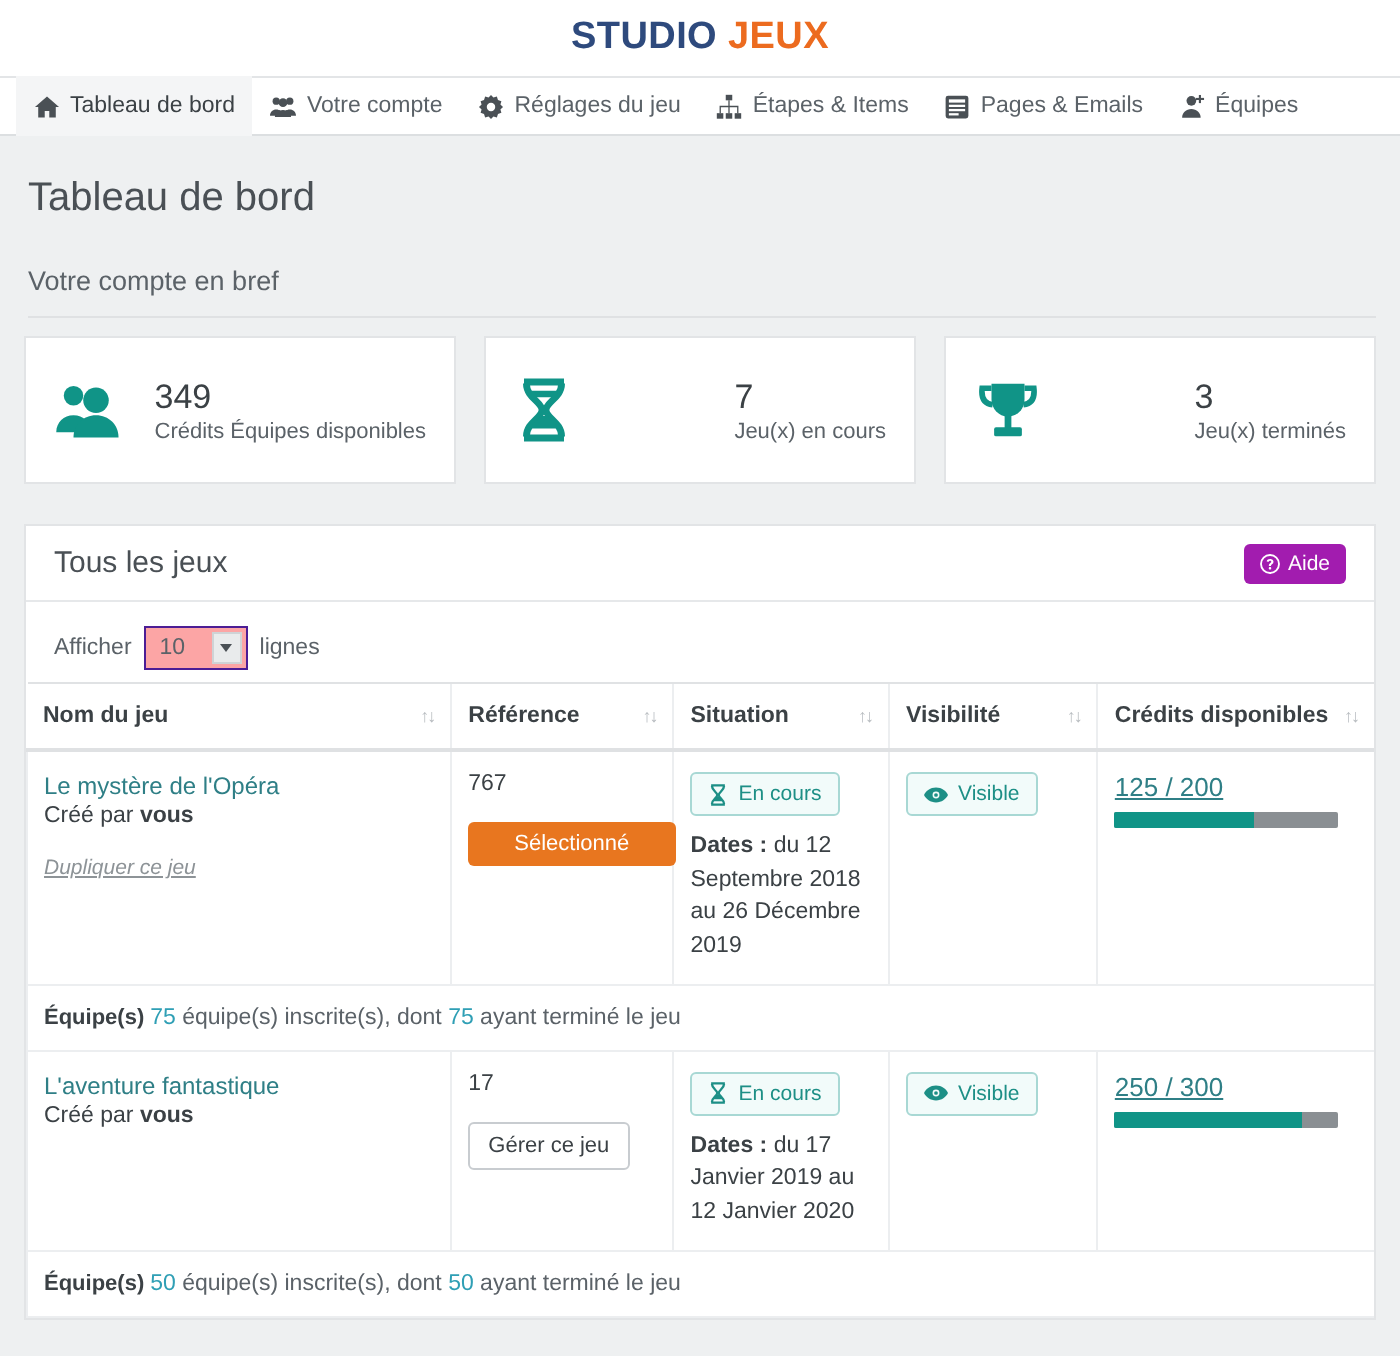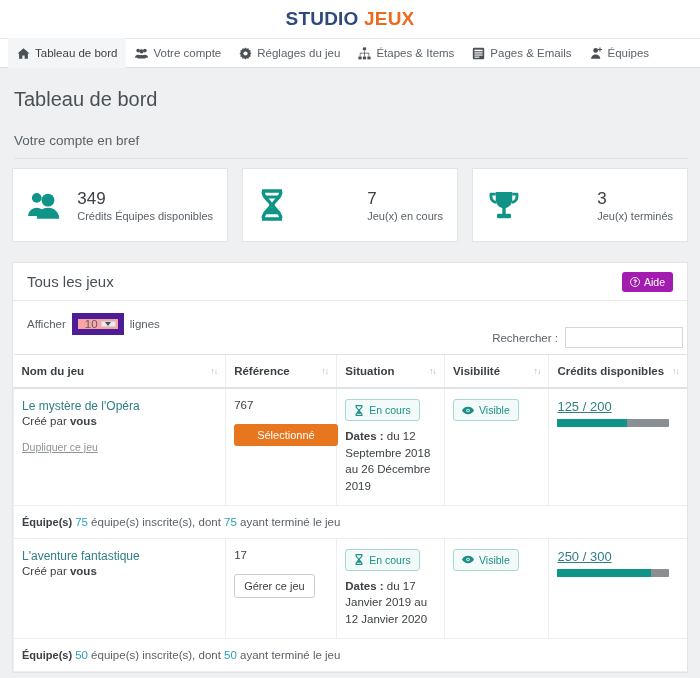--- a/index.html
+++ b/index.html
@@ -81,26 +81,26 @@
     background:#a21caf; color:#fff; border:none;
     font-size:10.5px; border-radius:3px;
     padding:4px 8px; display:inline-flex; align-items:center; gap:4px;
     cursor:pointer; font-family:inherit;
   }
   .btn-help svg{ display:block; }
 
   
   .controls{
     display:flex; align-items:flex-start; justify-content:space-between;
-    padding:12px 4px 6px 14px;
+    padding:12px 32px 6px 14px;
   }
   .ctl-left{ display:flex; align-items:center; gap:6px; font-size:11.5px; color:#5b6268; }
   .sel{
     position:relative; width:52px; height:22px;
-    border:6px solid #4c1d95; background:#fca5a5;
+    border:1px solid #4c1d95; background:#fca5a5;
     font-size:11.5px; color:#5b6268;
     display:flex; align-items:center; padding-left:7px;
     cursor:pointer;
   }
   .sel-arrow{
     position:absolute; right:2px; top:2px; bottom:2px; width:15px;
     background:#e9ebec; border:1px solid #cfd3d6;
     display:flex; align-items:center; justify-content:center;
   }
   .sel-arrow i{
@@ -137,21 +137,21 @@
   .c2{ width:16.5%; }
   .c3{ width:16%; }
   .c4{ width:15.5%; }
   .c5{ width:20.5%; }
 
   .game-name{ color:#2f7f86; font-size:12px; display:block; text-decoration:none; cursor:pointer; }
   .creator{ font-size:11.5px; color:#3b4145; margin-top:2px; }
   .creator b{ font-weight:bold; }
   .dup-link{
     display:inline-block; margin-top:14px;
-    font-size:10.5px; color:#8d9397;
+    font-size:10.5px; font-style:italic; color:#8d9397;
     text-decoration:underline; cursor:pointer;
   }
   .ref{ font-size:11.5px; color:#3b4145; }
   .btn-orange{
     margin-top:13px; display:inline-block;
     background:#e8761f; color:#fff; border:none;
     font-family:inherit; font-size:11px;
     padding:5px 23px; border-radius:3px; cursor:pointer;
   }
   .btn-outline{
@@ -330,24 +330,20 @@
       <div class="ctl-left">
         <span>Afficher</span>
         <div class="sel">
           <span>10</span>
           <span class="sel-arrow">
               <i></i>
             </span>
         </div>
         <span>lignes</span>
       </div>
-      <div class="ctl-right">
-        <span>Rechercher :</span>
-        <input class="search-input" type="text" value="" style="">
-      </div>
     </div>
 
     <table class="games">
       <thead>
         <tr>
           <th class="c1">
             <div class="th-inner">
               <span>Nom du jeu</span>
               <span class="sort">↑↓</span>
             </div>

